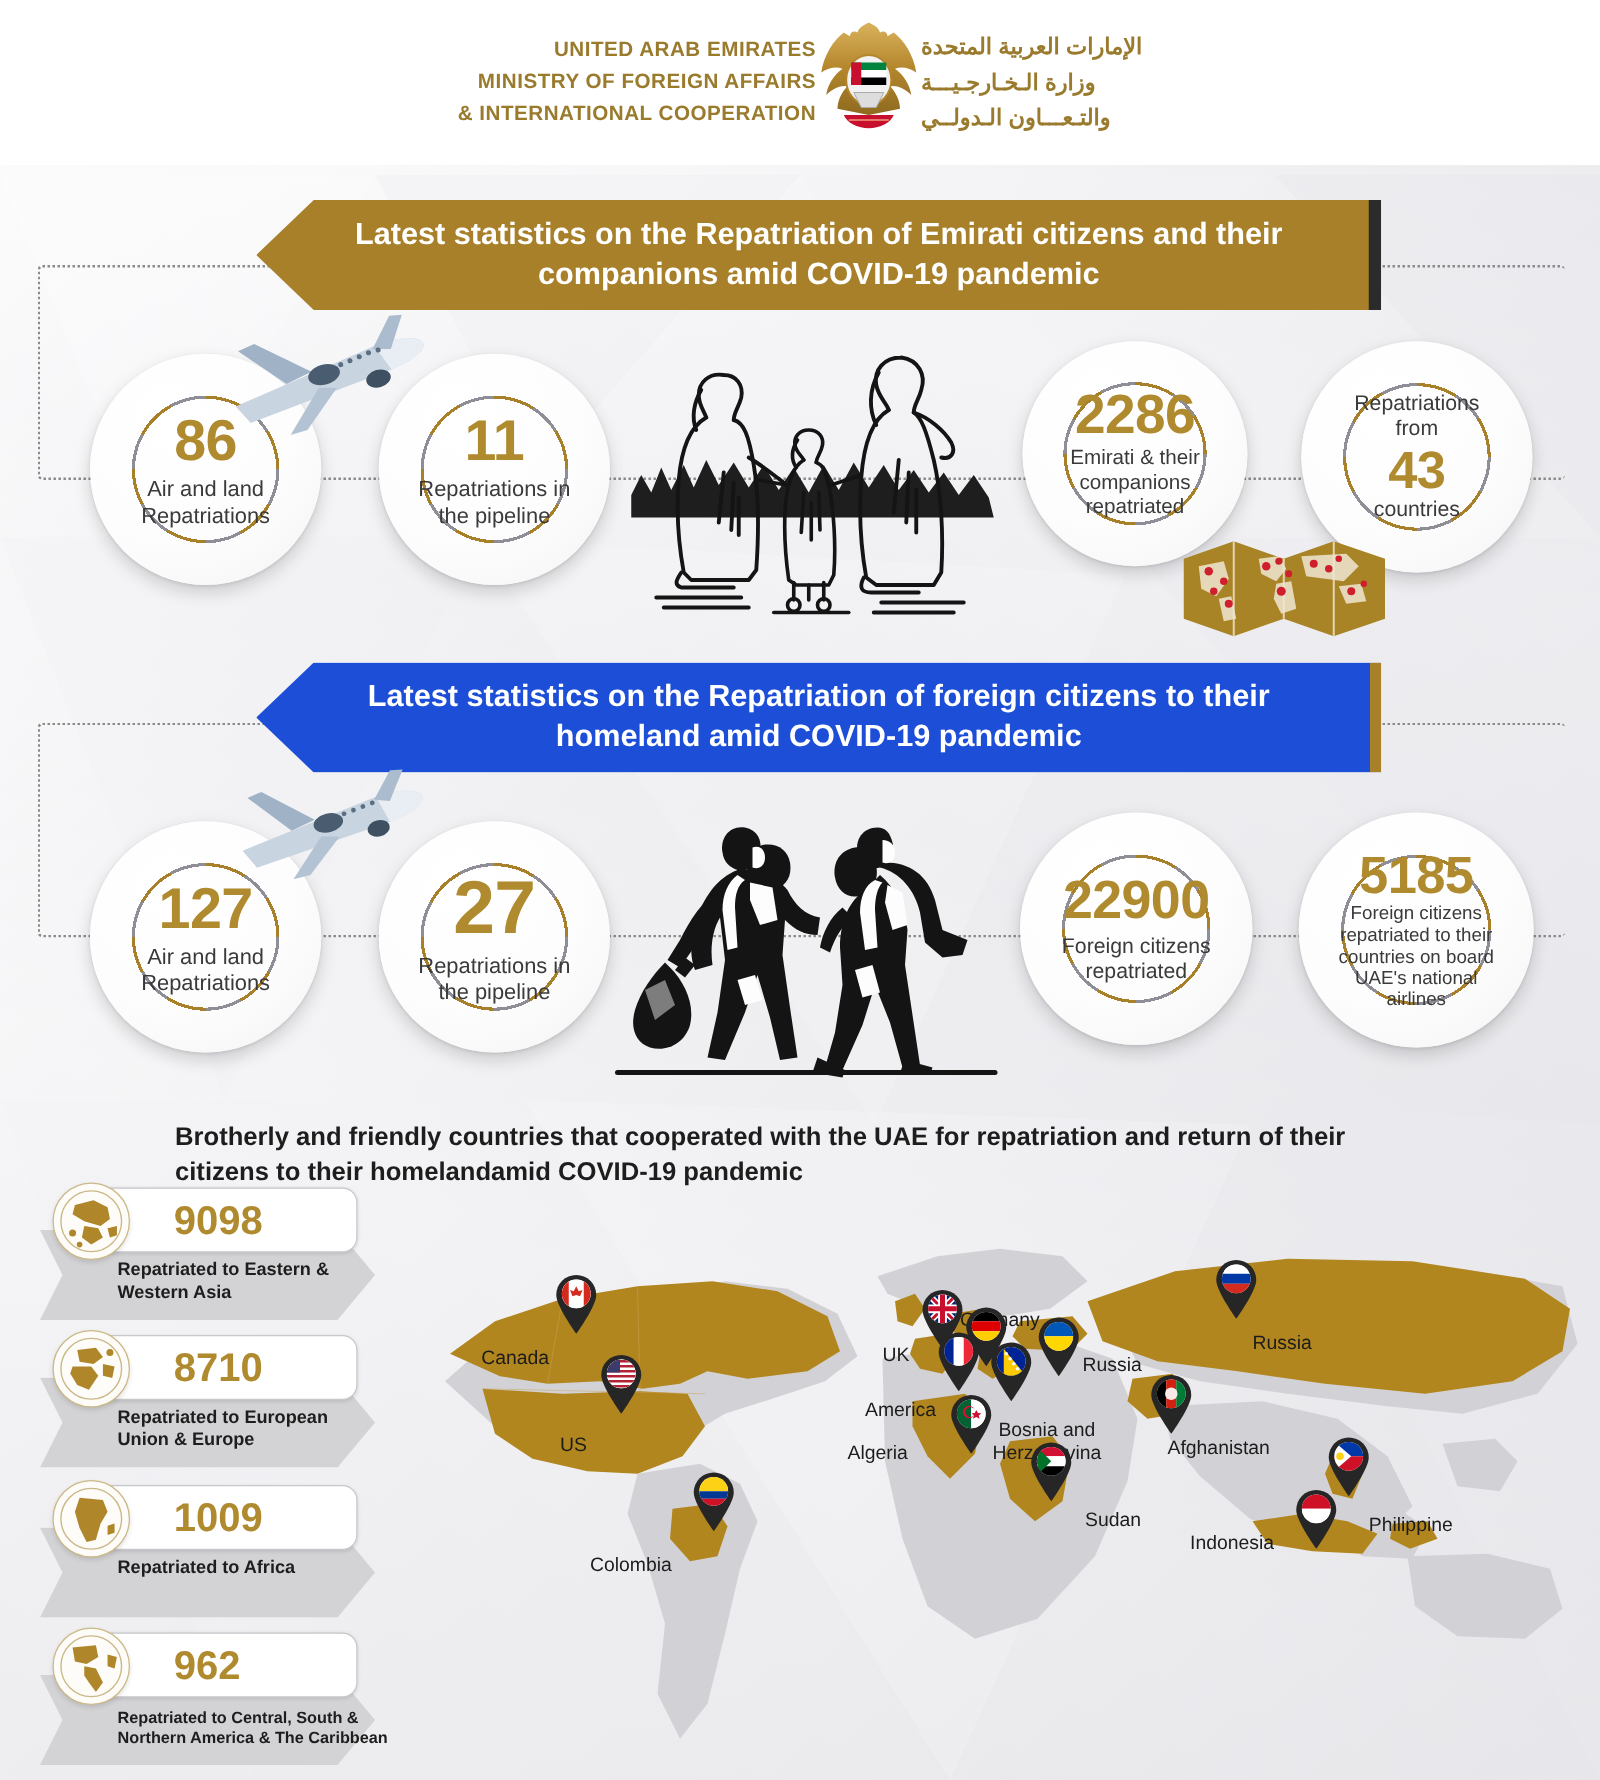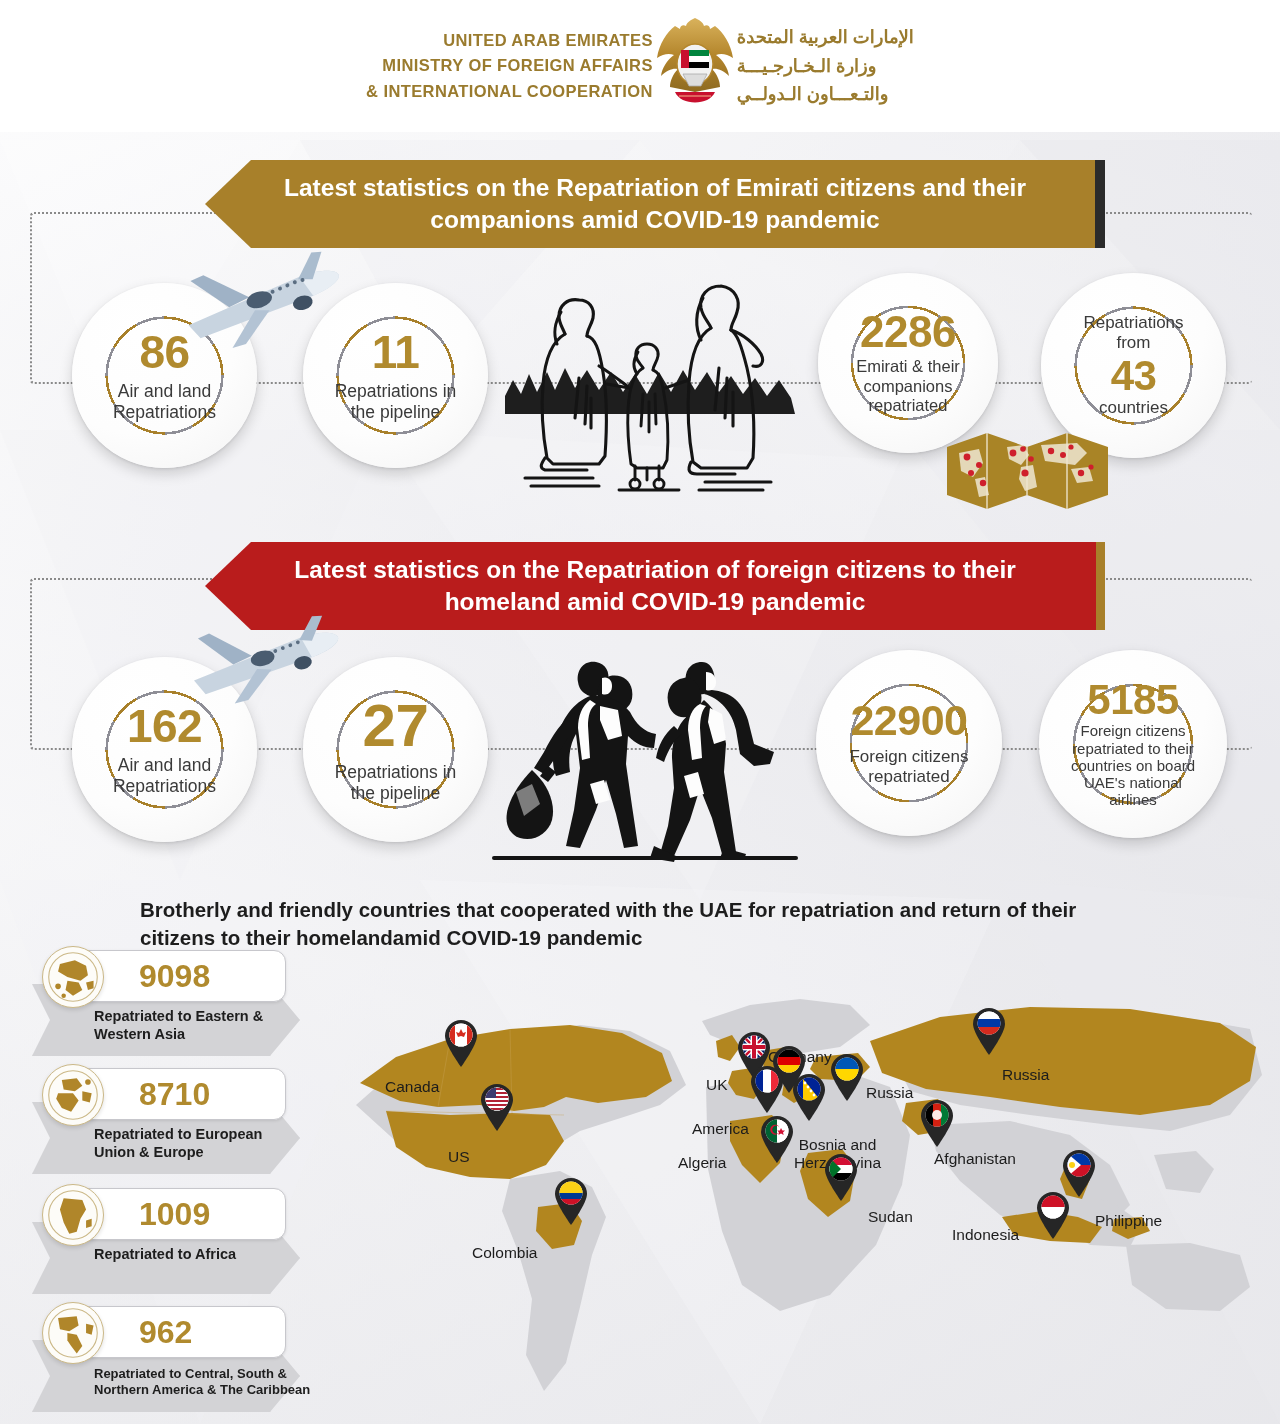--- a/index.html
+++ b/index.html
@@ -18,22 +18,22 @@
   .hdr-ar{text-align:left;color:#9a7b2e;font-weight:bold;font-size:18px;line-height:1.6;direction:rtl;}
   .crest{width:84px;height:104px;flex:none;}
   
   .banner{position:absolute;display:flex;align-items:center;justify-content:center;text-align:center;
     color:#fff;font-weight:bold;font-size:24.5px;line-height:1.32;padding:0 60px;
     filter:drop-shadow(0 3px 4px rgba(0,0,0,.28));}
   .banner span{display:block;max-width:760px;}
   .banner-gold{left:205px;top:160px;width:900px;height:88px;background:#a8802a;
     clip-path:polygon(46px 0,100% 0,100% 100%,46px 100%,0 50%);}
   .banner-gold::after{content:"";position:absolute;right:0;top:0;width:10px;height:100%;background:#2b2b2b;}
-  .banner-dark{left:205px;top:530px;width:900px;height:88px;background:#b91c1c;
-    clip-path:polygon(46px 0,100% 0,100% 100%,46px 100%,0 50%);margin-top:12px;}
+  .banner-dark{left:205px;top:530px;width:900px;height:88px;background:#1d4ed8;
+    clip-path:polygon(46px 0,100% 0,100% 100%,46px 100%,0 50%);}
   .banner-dark::after{content:"";position:absolute;right:0;top:0;width:9px;height:100%;background:#a8802a;}
   
   .dotframe{position:absolute;border:2px dotted #8a8a8a;border-radius:4px;}
   .df1{left:30px;top:212px;width:1222px;height:172px;border-right:none;}
   .df2{left:30px;top:578px;width:1222px;height:172px;border-right:none;}
   
   .circle{position:absolute;border-radius:50%;background:
       radial-gradient(circle at 35% 28%, #ffffff 0%, #fdfdfd 55%, #f3f3f3 100%);
     box-shadow:0 6px 14px rgba(0,0,0,.16), 0 1px 3px rgba(0,0,0,.10);
     display:flex;flex-direction:column;align-items:center;justify-content:center;text-align:center;z-index:4;}
@@ -278,21 +278,21 @@
         <circle cx="120" cy="44" r="1.9"></circle>
         <circle cx="128" cy="43" r="1.9"></circle>
         <circle cx="136" cy="42" r="1.9"></circle>
       </g>
   </g>
 </svg>
 
 <div class="circle c-127">
   <div class="ring"></div>
   <div class="inner">
-    <div class="num" style="font-size:46px">162</div>
+    <div class="num" style="font-size:46px">127</div>
     <div class="cap" style="white-space:pre-line;margin-top:6px">Air and land
 Repatriations</div>
   </div>
 </div>
 <div class="circle c-27">
   <div class="ring"></div>
   <div class="inner">
     <div class="num" style="font-size:60px">27</div>
     <div class="cap" style="white-space:pre-line;margin-top:6px">Repatriations in
 the pipeline</div>

